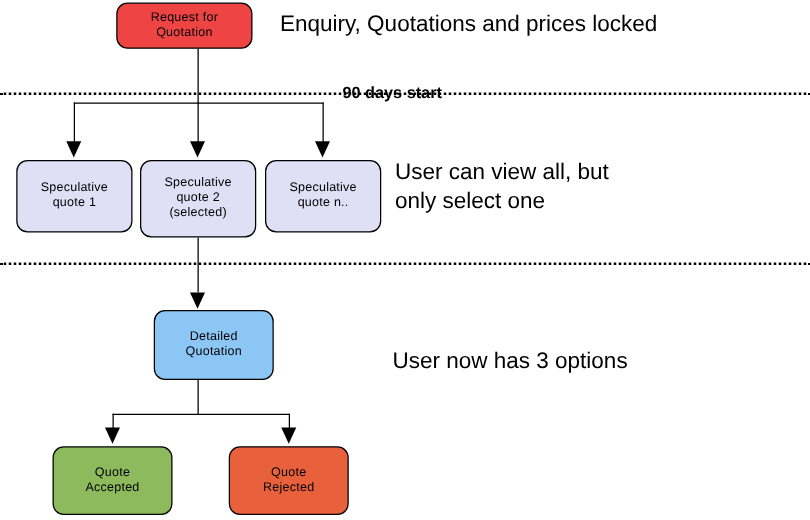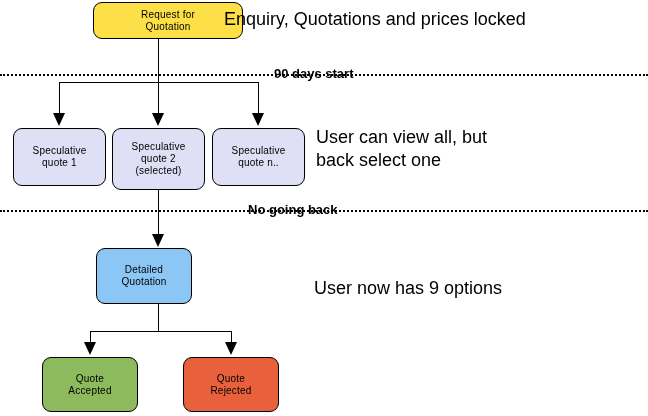--- a/index.html
+++ b/index.html
@@ -31,25 +31,25 @@
     color: #000000;
     letter-spacing: 0.2px;
     z-index: 3;
   }
   .node .node-label {
     white-space: pre-line;
     padding: 0 3px;
   }
 
   
-  #node-rfq        { left: 93px;  top: 2px;   width: 150px; height: 37px; background: #fde047; }
+  #node-rfq        { left: 93px;  top: 2px;   width: 109px; height: 37px; background: #ef4444; }
   #node-spec1      { left: 13px;  top: 128px; width: 93px;  height: 58px; background: #dfdff6; }
   #node-spec2      { left: 112px; top: 128px; width: 93px;  height: 62px; background: #dfdff6; }
   #node-specn      { left: 212px; top: 128px; width: 93px;  height: 58px; background: #dfdff6; }
-  #node-detailed   { left: 96px; top: 248px; width: 96px;  height: 56px; background: #8cc6f5; }
+  #node-detailed   { left: 123px; top: 248px; width: 96px;  height: 56px; background: #8cc6f5; }
   #node-accepted   { left: 42px;  top: 357px; width: 96px;  height: 55px; background: #8cba5c; }
   #node-rejected   { left: 183px; top: 357px; width: 96px;  height: 55px; background: #e8613c; }
 
   
   .vline {
     position: absolute;
     width: 1px;
     background: #000000;
     z-index: 1;
   }
@@ -127,21 +127,20 @@
   <div class="hline" style="left:90px; top:331px; width:142px;"></div>
   <div class="vline" style="left:90px; top:331px; height:12px;"></div>
   <div class="vline" style="left:231px; top:331px; height:12px;"></div>
   <div class="arrowhead" style="left:84px; top:342px;"></div>
   <div class="arrowhead" style="left:225px; top:342px;"></div>
 
   <div class="divider" id="divider-90days"></div>
   <div class="divider" id="divider-nogoingback"></div>
 
   <div class="divider-label" id="label-90days">90 days start</div>
-  <div class="divider-label" id="label-nogoingback">No going back</div>
 
   <div class="node" id="node-rfq">
     <span class="node-label">Request for
 Quotation</span>
   </div>
 
   <div class="node" id="node-spec1">
     <span class="node-label">Speculative
 quote 1</span>
   </div>
@@ -167,16 +166,16 @@
 Accepted</span>
   </div>
 
   <div class="node" id="node-rejected">
     <span class="node-label">Quote
 Rejected</span>
   </div>
 
   <div class="annotation" id="annotation-locked">Enquiry, Quotations and prices locked</div>
   <div class="annotation" id="annotation-viewall">User can view all, but
-back select one</div>
-  <div class="annotation" id="annotation-options">User now has 9 options</div>
+only select one</div>
+  <div class="annotation" id="annotation-options">User now has 3 options</div>
 
 </div>
 
 </body></html>

